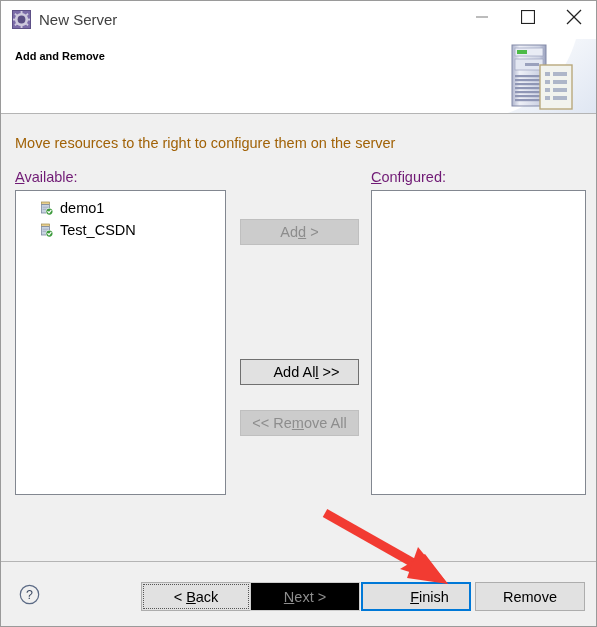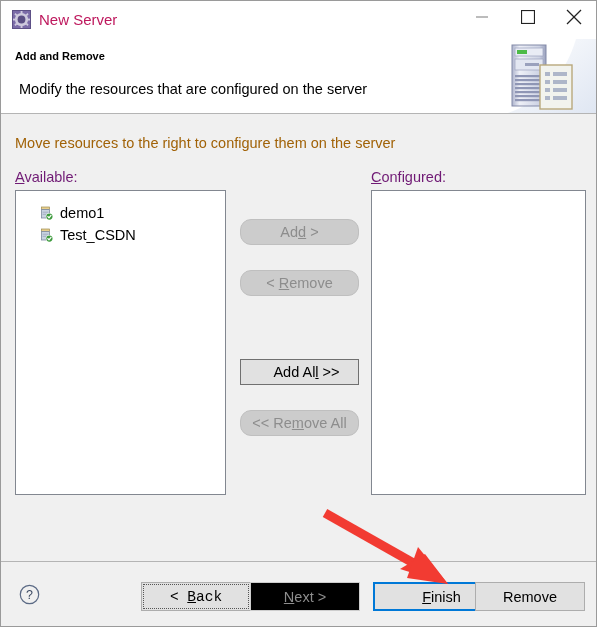--- a/index.html
+++ b/index.html
@@ -31,21 +31,21 @@
   }
   #title-icon {
     position: absolute;
     left: 11px; top: 9px;
     width: 19px; height: 19px;
   }
   #title-text {
     position: absolute;
     left: 38px; top: 9px;
     font-size: 15px;
-    color: #be185d;
+    color: #404040;
     line-height: 19px;
     white-space: nowrap;
   }
   .wbtn {
     position: absolute;
     top: 0;
     width: 46px;
     height: 32px;
     background: transparent;
     border: 0;
@@ -122,21 +122,21 @@
     overflow: hidden;
   }
   #list-available { left: 14px; width: 211px; }
   #list-configured { left: 370px; width: 215px; }
 
   .list-item {
     position: absolute;
     left: 22px;
     height: 21px;
     display: flex;
-    align-items: flex-end;
+    align-items: flex-start;
     font-size: 14.5px;
     color: #000000;
     white-space: nowrap;
   }
   .item-icon {
     width: 16px; height: 16px;
     margin-right: 6px;
     flex: 0 0 16px;
   }
 
@@ -153,21 +153,20 @@
     border: 1px solid #adadad;
     color: #000000;
     padding: 0;
     cursor: default;
     text-align: center;
   }
   .xbtn.disabled {
     color: #8d8d8d;
     background: #cccccc;
     border-color: #bfbfbf;
-    border-radius: 11px;
   }
   .xbtn.enabled {
     background: #e1e1e1;
     border: 1px solid #707070;
     color: #000000;
     padding-left: 14px;
   }
   #btn-add { top: 104px; }
   #btn-remove { top: 155px; }
   #btn-add-all { top: 244px; }
@@ -201,30 +200,29 @@
     color: #000000;
     padding: 0;
     cursor: default;
     text-align: center;
   }
   #btn-back {
     left: 140px;
     border: 1px solid #adadad;
     outline: 1px dotted #555;
     outline-offset: -3px;
-    font-family: Liberation Mono, monospace;
   }
   #btn-next {
     left: 249px;
     background: #000000;
     border: 1px solid #cdcdcd;
     color: #8d8d8d;
   }
   #btn-finish {
-    left: 372px;
+    left: 360px;
     background: #e1e1e1;
     border: 2px solid #0078d7;
     padding-left: 27px;
   }
   #btn-cancel {
     left: 474px;
     border: 1px solid #adadad;
   }
 
   
@@ -283,21 +281,20 @@
     <button class="wbtn" id="btn-close">
       <svg width="16" height="16" viewBox="0 0 16 16">
         <line x1="1" y1="1" x2="15" y2="15" stroke="#222" stroke-width="1.3"></line>
         <line x1="15" y1="1" x2="1" y2="15" stroke="#222" stroke-width="1.3"></line>
       </svg>
     </button>
   </div>
 
   <div id="header">
     <div id="header-title">Add and Remove</div>
-    <div id="header-desc">Modify the resources that are configured on the server</div>
     <span id="header-art">
       <svg width="110" height="74" viewBox="0 0 110 74">
         <defs>
           <linearGradient id="swoosh" x1="0" y1="0" x2="1" y2="1">
             <stop offset="0" stop-color="#ffffff"></stop>
             <stop offset="1" stop-color="#dfe6f2"></stop>
           </linearGradient>
           <linearGradient id="tower" x1="0" y1="0" x2="1" y2="0">
             <stop offset="0" stop-color="#aeb4cd"></stop>
             <stop offset="0.22" stop-color="#eef0f7"></stop>
@@ -367,21 +364,20 @@
               <circle cx="11.4" cy="11.6" r="3.5" fill="#ffffff"></circle>
               <circle cx="11.4" cy="11.6" r="3.1" fill="#3c9a3c"></circle>
               <path d="M9.9 11.6 L11 12.8 L13 10.3" fill="none" stroke="#ffffff" stroke-width="1.3" stroke-linecap="round" stroke-linejoin="round"></path>
             </svg></span>
           <span>Test_CSDN</span>
         </div>
       </div>
     <div class="listbox" id="list-configured"></div>
 
     <button class="xbtn disabled" id="btn-add"><span>Ad</span><span class="mn">d</span><span> &gt;</span></button>
-    <button class="xbtn disabled" id="btn-remove"><span>&lt; </span><span class="mn">R</span><span>emove</span></button>
     <button class="xbtn enabled" id="btn-add-all"><span>Add Al</span><span class="mn">l</span><span> &gt;&gt;</span></button>
     <button class="xbtn disabled" id="btn-remove-all"><span>&lt;&lt; Re</span><span class="mn">m</span><span>ove All</span></button>
   </div>
 
   <div id="bottombar">
     <span id="help-icon">
       <svg width="21" height="21" viewBox="0 0 21 21">
         <circle cx="10.5" cy="10.5" r="9.2" fill="none" stroke="#5b6a85" stroke-width="1.2"></circle>
         <text x="10.5" y="15.2" font-family="Liberation Sans, sans-serif" font-size="12.5" fill="#3c4a63" text-anchor="middle">?</text>
       </svg>

